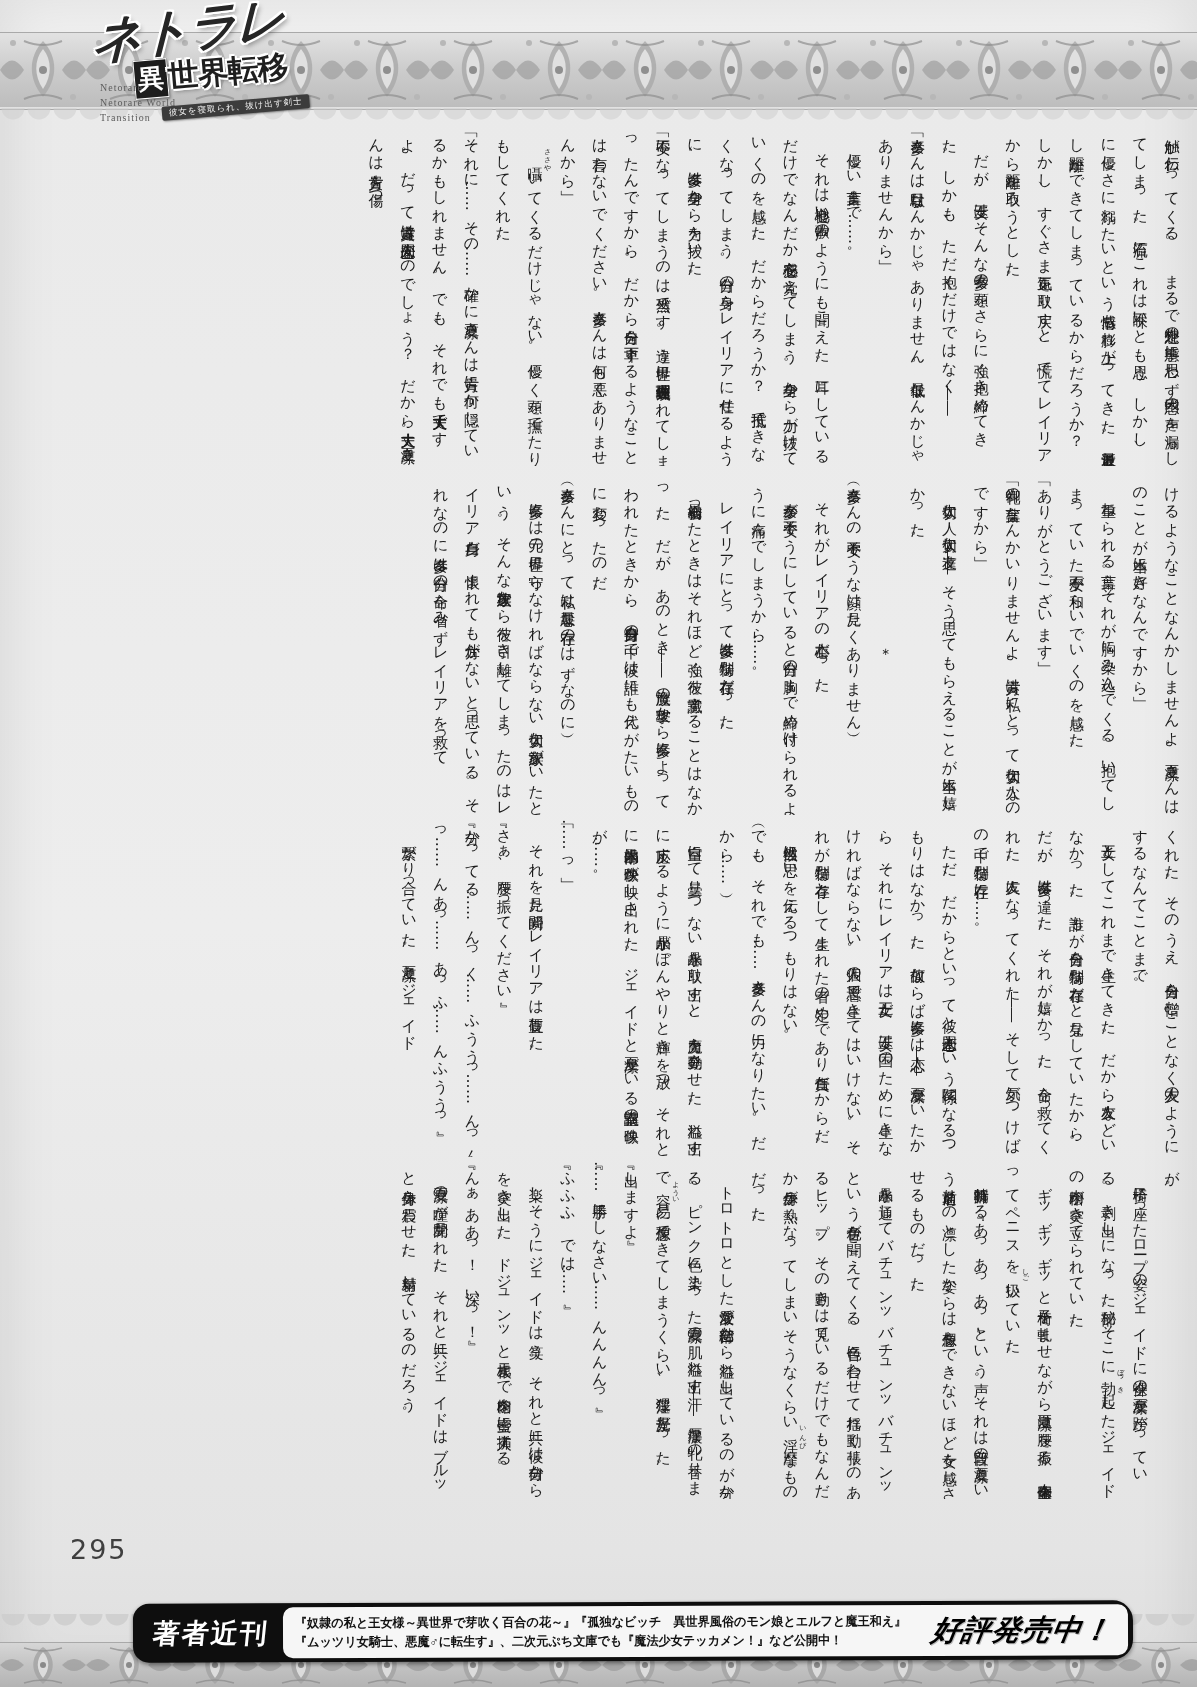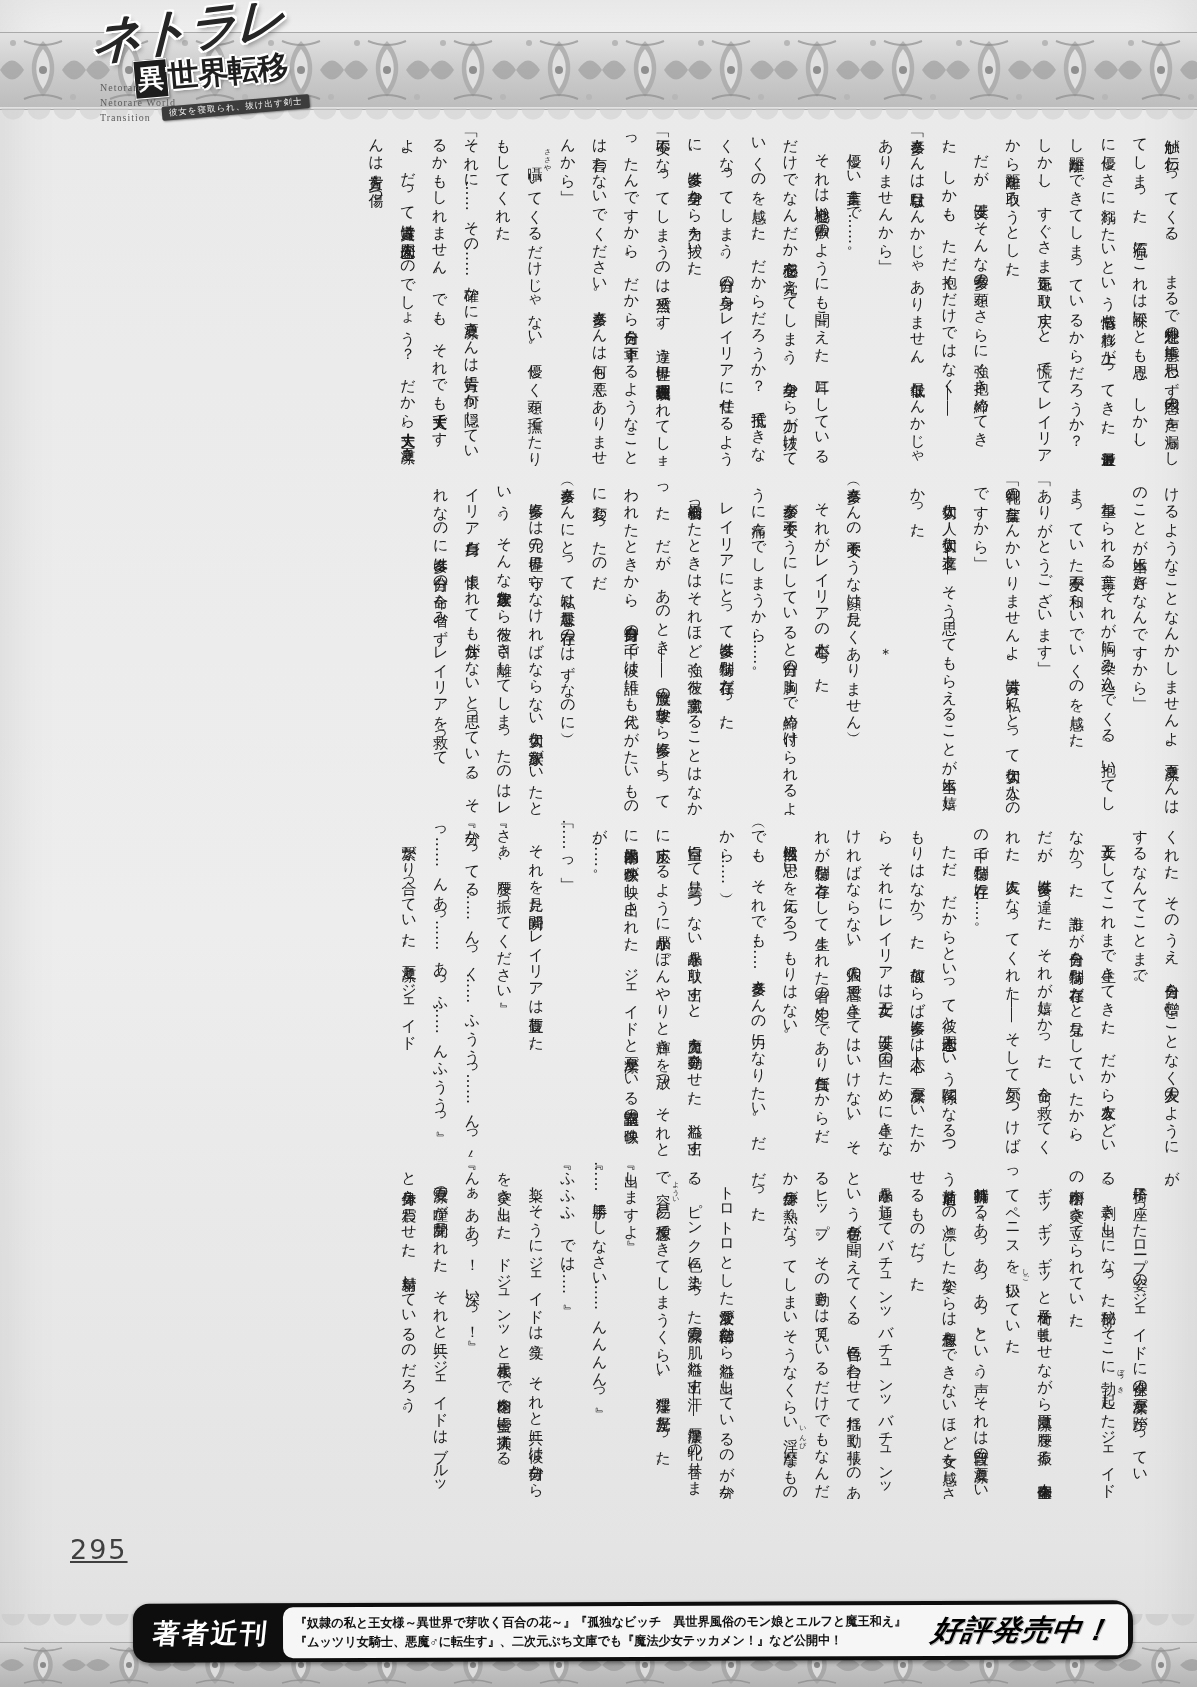--- a/index.html
+++ b/index.html
@@ -52,21 +52,21 @@
   .band-1{top:128px;}
   .band-2{top:477px;}
   .band-3{top:819px;}
   .band-4{top:1161px;}
   .band p{margin:0;padding:0;}
   .band p.ind{text-indent:1em;}
   .band p.ctr{text-align:center;text-indent:0;}
   .band ruby rt{font-size:7px;letter-spacing:0;}
   
   .pagenum{position:absolute;left:70px;top:1534px;font-family:"DejaVu Sans","Liberation Sans",sans-serif;
-    font-size:27px;color:#3f3f3f;letter-spacing:2px;z-index:6;text-decoration:underline;}
+    font-size:27px;color:#3f3f3f;letter-spacing:2px;z-index:6;}
   .fbar{
     position:absolute;left:133px;top:1602px;width:1000px;height:59px;z-index:7;
     background:#0e0e0e;border-radius:16px 20px 20px 16px;display:flex;align-items:stretch;
     box-shadow:0 2px 4px rgba(0,0,0,.45);transform:rotate(-.2deg);
   }
   .flabel{
     color:#fff;font-family:"Liberation Sans","DejaVu Sans",sans-serif;font-weight:bold;font-size:27px;
     letter-spacing:2px;display:flex;align-items:center;padding:0 12px 0 20px;white-space:nowrap;
     transform:skewX(-6deg);
   }

